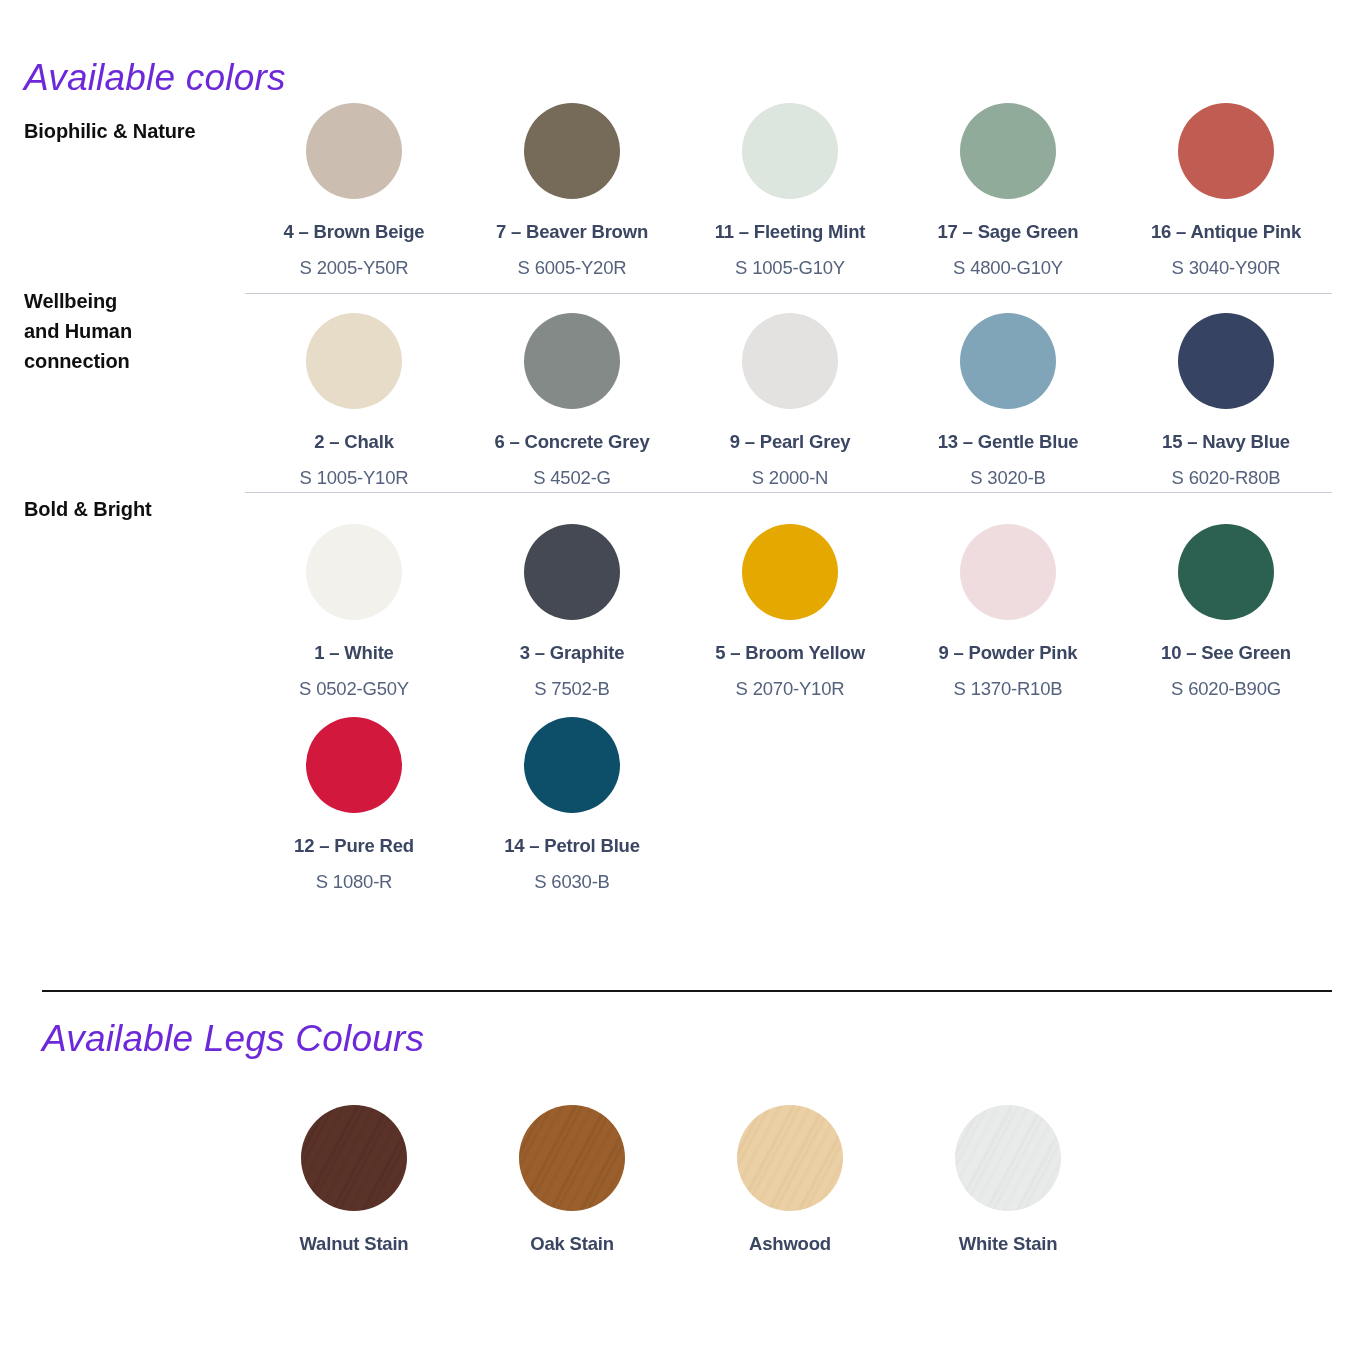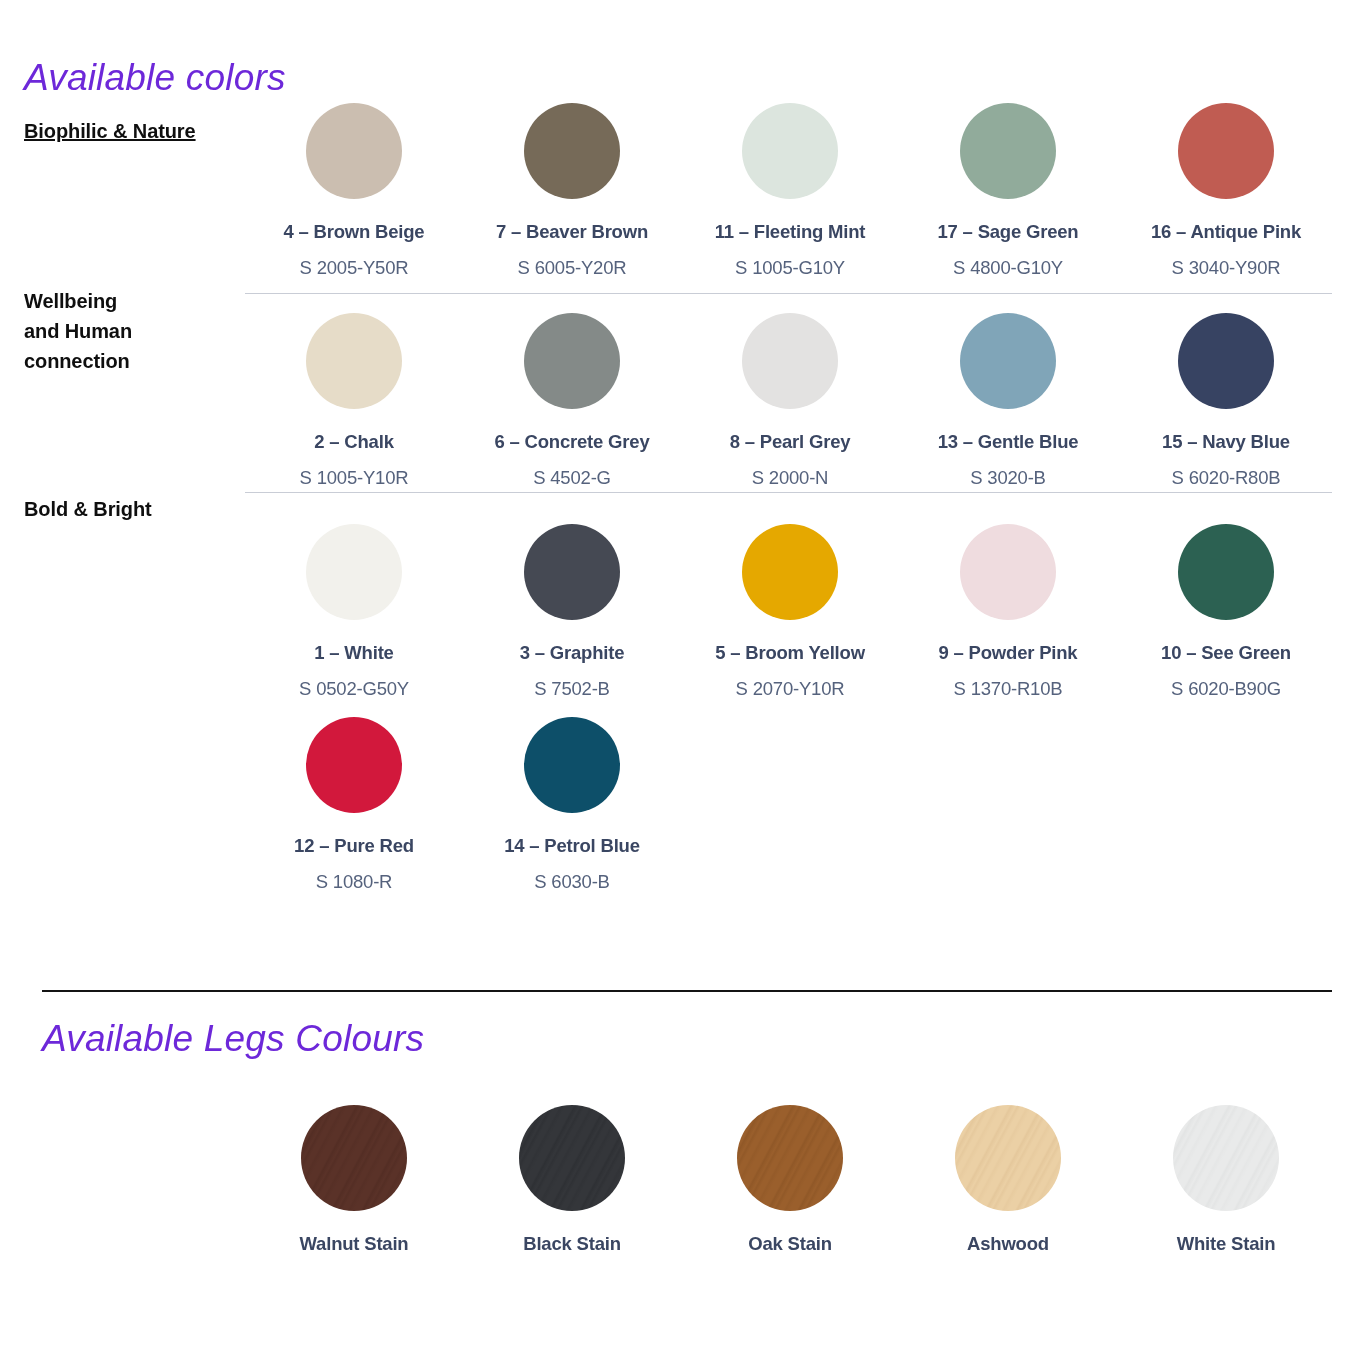--- a/index.html
+++ b/index.html
@@ -31,21 +31,21 @@
 
   .group-label {
     position: absolute;
     font-size: 20px;
     font-weight: 700;
     color: #0f0f0f;
     line-height: 30px;
     letter-spacing: -0.1px;
     white-space: pre-line;
   }
-  #group-0 { left: 24px; top: 116px; text-decoration: underline; }
+  #group-0 { left: 24px; top: 116px; }
   #group-1 { left: 24px; top: 286px; }
   #group-2 { left: 24px; top: 494px; }
 
   .divider {
     position: absolute;
     left: 245px;
     width: 1087px;
     height: 1px;
     background: #c9cdd6;
   }
@@ -183,21 +183,21 @@
     <div class="swatch-name">2 – Chalk</div>
     <div class="swatch-code">S 1005-Y10R</div>
   </div>
   <div class="swatch-cell">
     <div class="swatch-dot" style="background: rgb(132, 138, 136);"></div>
     <div class="swatch-name">6 – Concrete Grey</div>
     <div class="swatch-code">S 4502-G</div>
   </div>
   <div class="swatch-cell">
     <div class="swatch-dot" style="background: rgb(227, 226, 225);"></div>
-    <div class="swatch-name">8 – Pearl Grey</div>
+    <div class="swatch-name">9 – Pearl Grey</div>
     <div class="swatch-code">S 2000-N</div>
   </div>
   <div class="swatch-cell">
     <div class="swatch-dot" style="background: rgb(128, 165, 184);"></div>
     <div class="swatch-name">13 – Gentle Blue</div>
     <div class="swatch-code">S 3020-B</div>
   </div>
   <div class="swatch-cell">
     <div class="swatch-dot" style="background: rgb(55, 67, 98);"></div>
     <div class="swatch-name">15 – Navy Blue</div>
@@ -251,26 +251,20 @@
 <div class="page-title" id="title-legs">Available Legs Colours</div>
 
 <div class="swatch-row" id="legs-row">
   <div class="legs-cell">
     <div class="legs-dot" style="background: rgb(90, 50, 40);">
       <div class="grain" style="background: repeating-linear-gradient(118deg, rgba(70, 36, 28, 0) 0px, rgba(70, 36, 28, 0.333) 2px, rgba(70, 36, 28, 0) 5px, rgba(70, 36, 28, 0) 9px, rgba(70, 36, 28, 0.22) 11px, rgba(70, 36, 28, 0) 15px, rgba(70, 36, 28, 0) 21px, rgba(70, 36, 28, 0.4) 23px, rgba(70, 36, 28, 0) 27px); opacity: 0.85;"></div>
     </div>
     <div class="legs-name">Walnut Stain</div>
   </div>
   <div class="legs-cell">
-    <div class="legs-dot" style="background: rgb(52, 54, 58);">
-      <div class="grain" style="background: repeating-linear-gradient(118deg, rgba(35, 37, 41, 0) 0px, rgba(35, 37, 41, 0.333) 2px, rgba(35, 37, 41, 0) 5px, rgba(35, 37, 41, 0) 9px, rgba(35, 37, 41, 0.22) 11px, rgba(35, 37, 41, 0) 15px, rgba(35, 37, 41, 0) 21px, rgba(35, 37, 41, 0.4) 23px, rgba(35, 37, 41, 0) 27px); opacity: 0.85;"></div>
-    </div>
-    <div class="legs-name">Black Stain</div>
-  </div>
-  <div class="legs-cell">
     <div class="legs-dot" style="background: rgb(154, 95, 44);">
       <div class="grain" style="background: repeating-linear-gradient(118deg, rgba(125, 74, 30, 0) 0px, rgba(125, 74, 30, 0.333) 2px, rgba(125, 74, 30, 0) 5px, rgba(125, 74, 30, 0) 9px, rgba(125, 74, 30, 0.22) 11px, rgba(125, 74, 30, 0) 15px, rgba(125, 74, 30, 0) 21px, rgba(125, 74, 30, 0.4) 23px, rgba(125, 74, 30, 0) 27px); opacity: 0.85;"></div>
     </div>
     <div class="legs-name">Oak Stain</div>
   </div>
   <div class="legs-cell">
     <div class="legs-dot" style="background: rgb(235, 208, 165);">
       <div class="grain" style="background: repeating-linear-gradient(118deg, rgba(216, 183, 137, 0) 0px, rgba(216, 183, 137, 0.333) 2px, rgba(216, 183, 137, 0) 5px, rgba(216, 183, 137, 0) 9px, rgba(216, 183, 137, 0.22) 11px, rgba(216, 183, 137, 0) 15px, rgba(216, 183, 137, 0) 21px, rgba(216, 183, 137, 0.4) 23px, rgba(216, 183, 137, 0) 27px); opacity: 0.85;"></div>
     </div>
     <div class="legs-name">Ashwood</div>

